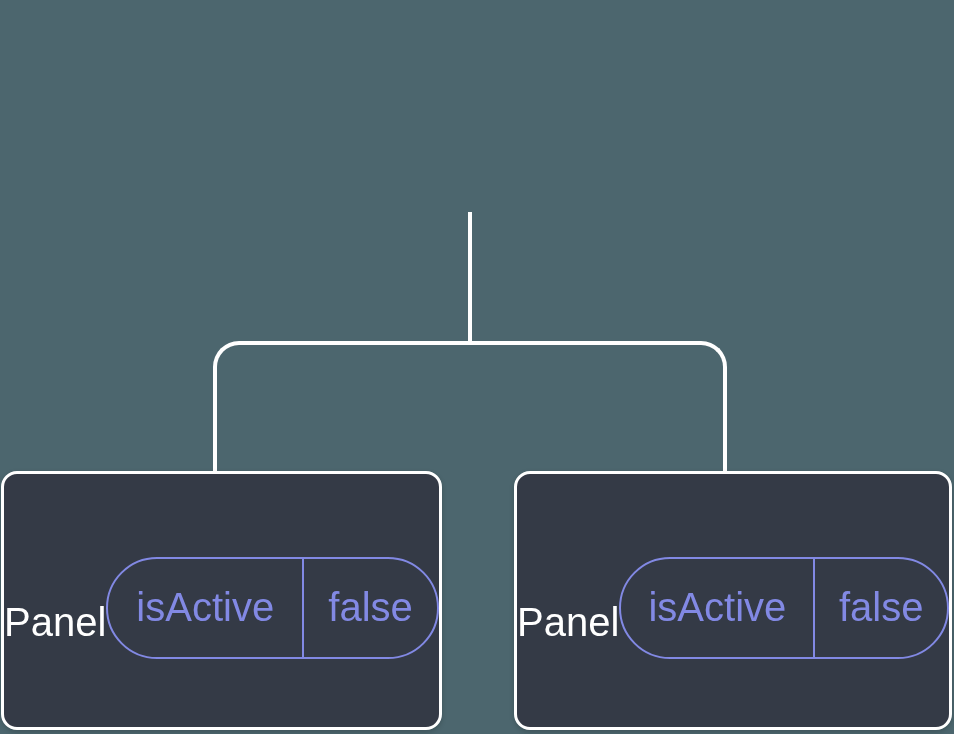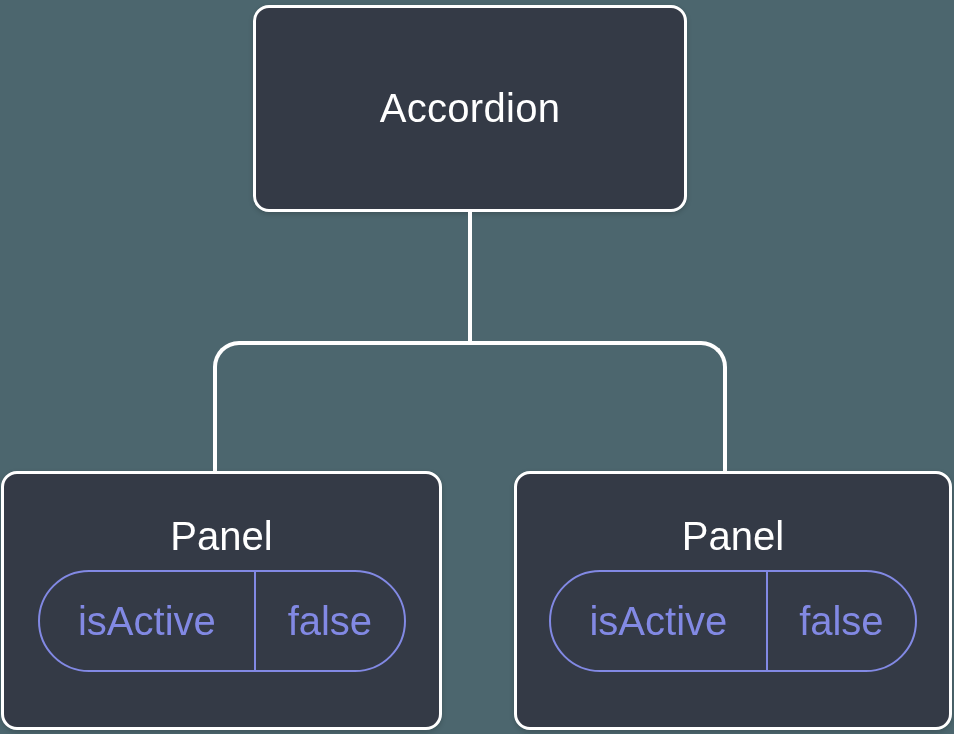--- a/index.html
+++ b/index.html
@@ -59,21 +59,21 @@
     border-left: 4px solid #FFFFFF;
     border-right: 4px solid #FFFFFF;
     border-bottom: none;
     border-radius: 26px 26px 0 0;
   }
   .node-panel {
     top: 471px;
     width: 441px;
     height: 259px;
     display: flex;
-    flex-direction: column;
+    flex-direction: row;
     align-items: center;
   }
   .panel-left  { left: 1px; }
   .panel-right { left: 514px; width: 438px; }
   .panel-title {
     margin-top: 42px;
     color: #FFFFFF;
     font-size: 40px;
     font-weight: 500;
     line-height: 1;
@@ -103,23 +103,20 @@
   }
   .pill-value {
     flex: 1 1 auto;
   }
 </style>
 </head>
 <body>
 
 <div class="canvas">
 
-  <div class="node node-accordion">
-    <span class="node-label">Accordion</span>
-  </div>
 
   <div class="stem"></div>
   <div class="bracket"></div>
 
   <div class="node node-panel panel-left">
     <div class="panel-title">Panel</div>
     <div class="state-pill">
       <div class="pill-cell pill-key">isActive</div>
       <div class="pill-cell pill-value">false</div>
     </div>

